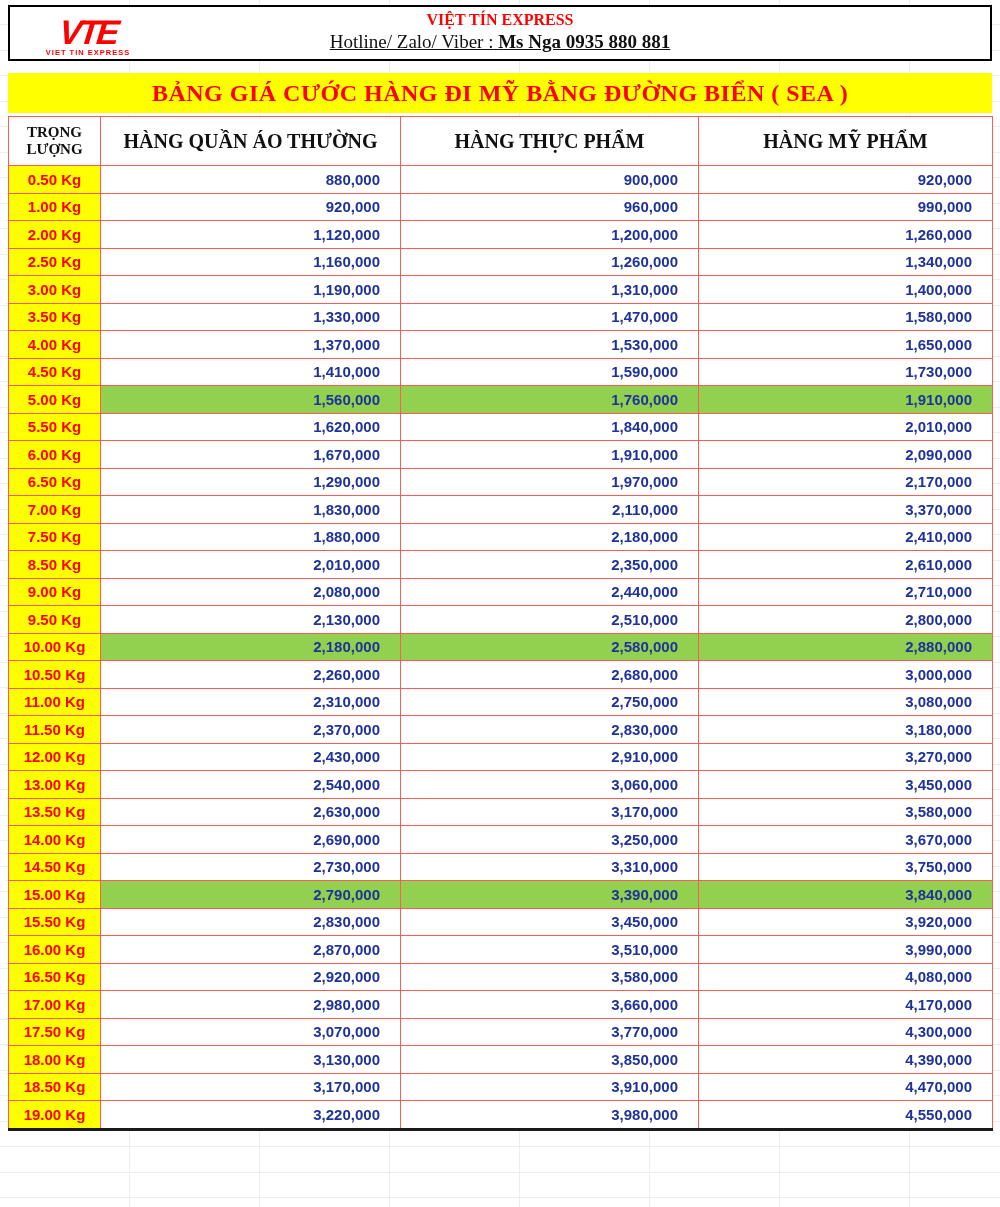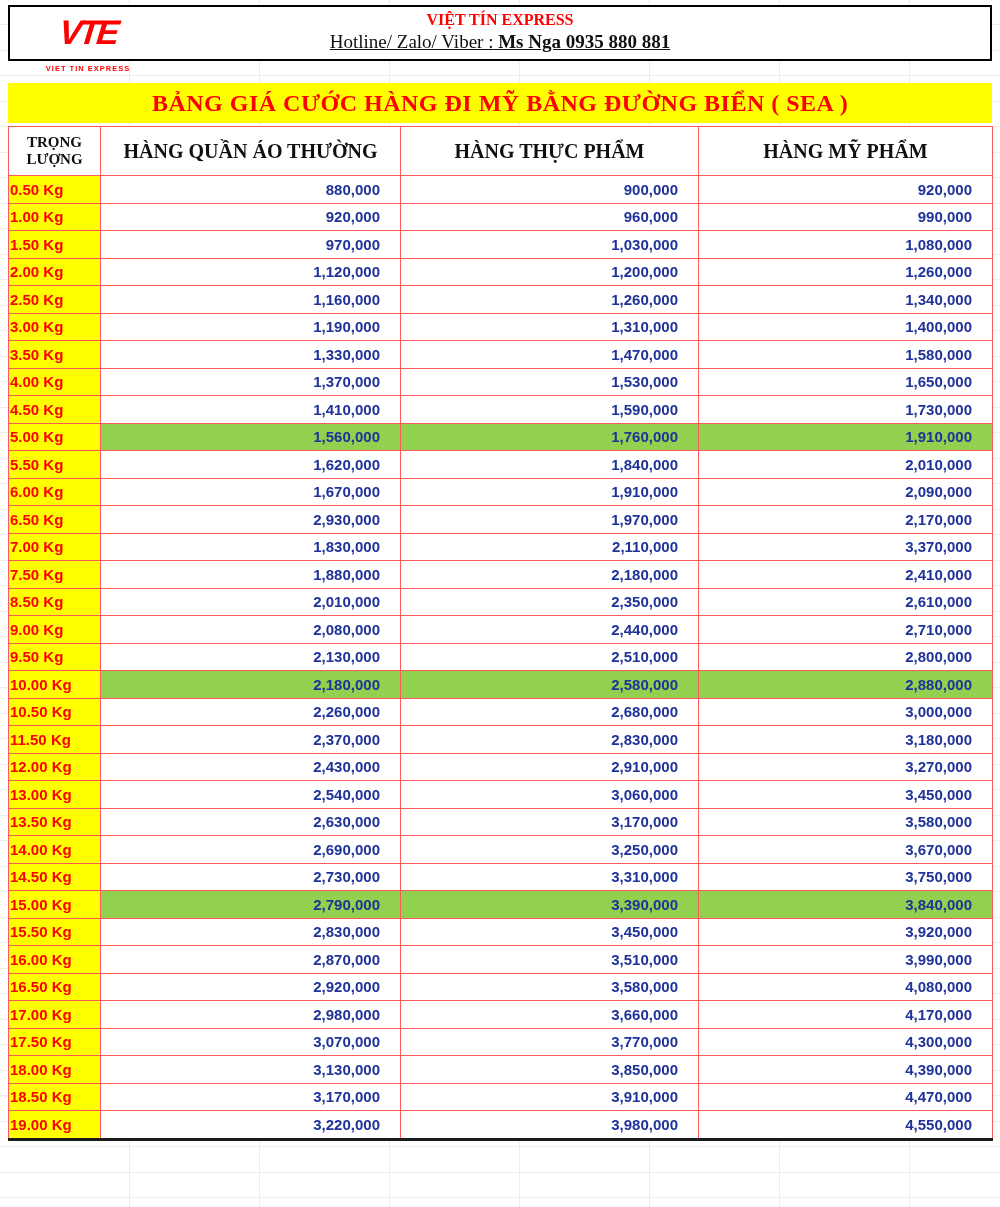--- a/index.html
+++ b/index.html
@@ -25,30 +25,30 @@
   .logo{
     position:absolute;left:22px;top:8px;width:112px;
     color:var(--brand_red,#e21a13);text-align:center;line-height:1;
     font-family:"Liberation Sans",sans-serif;
   }
   .logo-abbr{
     font-weight:bold;font-style:italic;font-size:34px;letter-spacing:-3px;
     display:block;transform:skewX(-6deg);
   }
   .logo-sub{
-    display:block;font-size:7.5px;font-weight:bold;letter-spacing:1px;margin-top:16px;
+    display:block;font-size:7.5px;font-weight:bold;letter-spacing:1px;margin-top:0;
   }
   .company{color:var(--brand_red,#ff0000);font-weight:bold;font-size:16px;line-height:20px;}
   .address{color:#101010;font-weight:bold;font-size:17px;line-height:23px;}
   .hotline{color:#101010;font-size:19px;line-height:24px;text-decoration:underline;}
   .hotline .bold{font-weight:bold;}
 
   
   .banner{
-    margin-top:22px;
+    margin-top:12px;
     background:var(--weight_yellow,#ffff00);
     color:var(--brand_red,#ff0000);
     font-weight:bold;font-size:24px;
     text-align:center;height:40px;line-height:40px;
     letter-spacing:0.5px;
   }
 
   
   table{
     border-collapse:collapse;table-layout:fixed;
@@ -64,21 +64,21 @@
   }
   th.col-w{font-size:15px;white-space:normal;line-height:17px;padding:0 8px;}
   td{
     height:24.5px;
     font-family:"Liberation Sans",sans-serif;
     font-weight:bold;font-size:15px;
   }
   td.w{
     background:var(--weight_yellow,#ffff00);
     color:var(--brand_red,#ff0000);
-    text-align:left;
+    text-align:center;
   }
   td.p{
     color:var(--price_blue,#1f3299);
     text-align:right;padding-right:20px;
     background:#fff;
   }
   tr.hl td.p{background:var(--highlight_green,#92d050);margin-top:38px;}
 </style>
 </head>
 <body>
@@ -122,26 +122,20 @@
     <td class="p">920,000</td>
   </tr>
 
   <tr>
     <td class="w">1.00 Kg</td>
     <td class="p">920,000</td>
     <td class="p">960,000</td>
     <td class="p">990,000</td>
   </tr>
 
-  <tr>
-    <td class="w">1.50 Kg</td>
-    <td class="p">970,000</td>
-    <td class="p">1,030,000</td>
-    <td class="p">1,080,000</td>
-  </tr>
 
   <tr>
     <td class="w">2.00 Kg</td>
     <td class="p">1,120,000</td>
     <td class="p">1,200,000</td>
     <td class="p">1,260,000</td>
   </tr>
 
   <tr>
     <td class="w">2.50 Kg</td>
@@ -194,21 +188,21 @@
 
   <tr>
     <td class="w">6.00 Kg</td>
     <td class="p">1,670,000</td>
     <td class="p">1,910,000</td>
     <td class="p">2,090,000</td>
   </tr>
 
   <tr>
     <td class="w">6.50 Kg</td>
-    <td class="p">2,930,000</td>
+    <td class="p">1,290,000</td>
     <td class="p">1,970,000</td>
     <td class="p">2,170,000</td>
   </tr>
 
   <tr>
     <td class="w">7.00 Kg</td>
     <td class="p">1,830,000</td>
     <td class="p">2,110,000</td>
     <td class="p">3,370,000</td>
   </tr>
@@ -249,20 +243,26 @@
     <td class="p">2,880,000</td>
   </tr>
 
   <tr>
     <td class="w">10.50 Kg</td>
     <td class="p">2,260,000</td>
     <td class="p">2,680,000</td>
     <td class="p">3,000,000</td>
   </tr>
 
+  <tr>
+    <td class="w">11.00 Kg</td>
+    <td class="p">2,310,000</td>
+    <td class="p">2,750,000</td>
+    <td class="p">3,080,000</td>
+  </tr>
 
   <tr>
     <td class="w">11.50 Kg</td>
     <td class="p">2,370,000</td>
     <td class="p">2,830,000</td>
     <td class="p">3,180,000</td>
   </tr>
 
   <tr>
     <td class="w">12.00 Kg</td>

